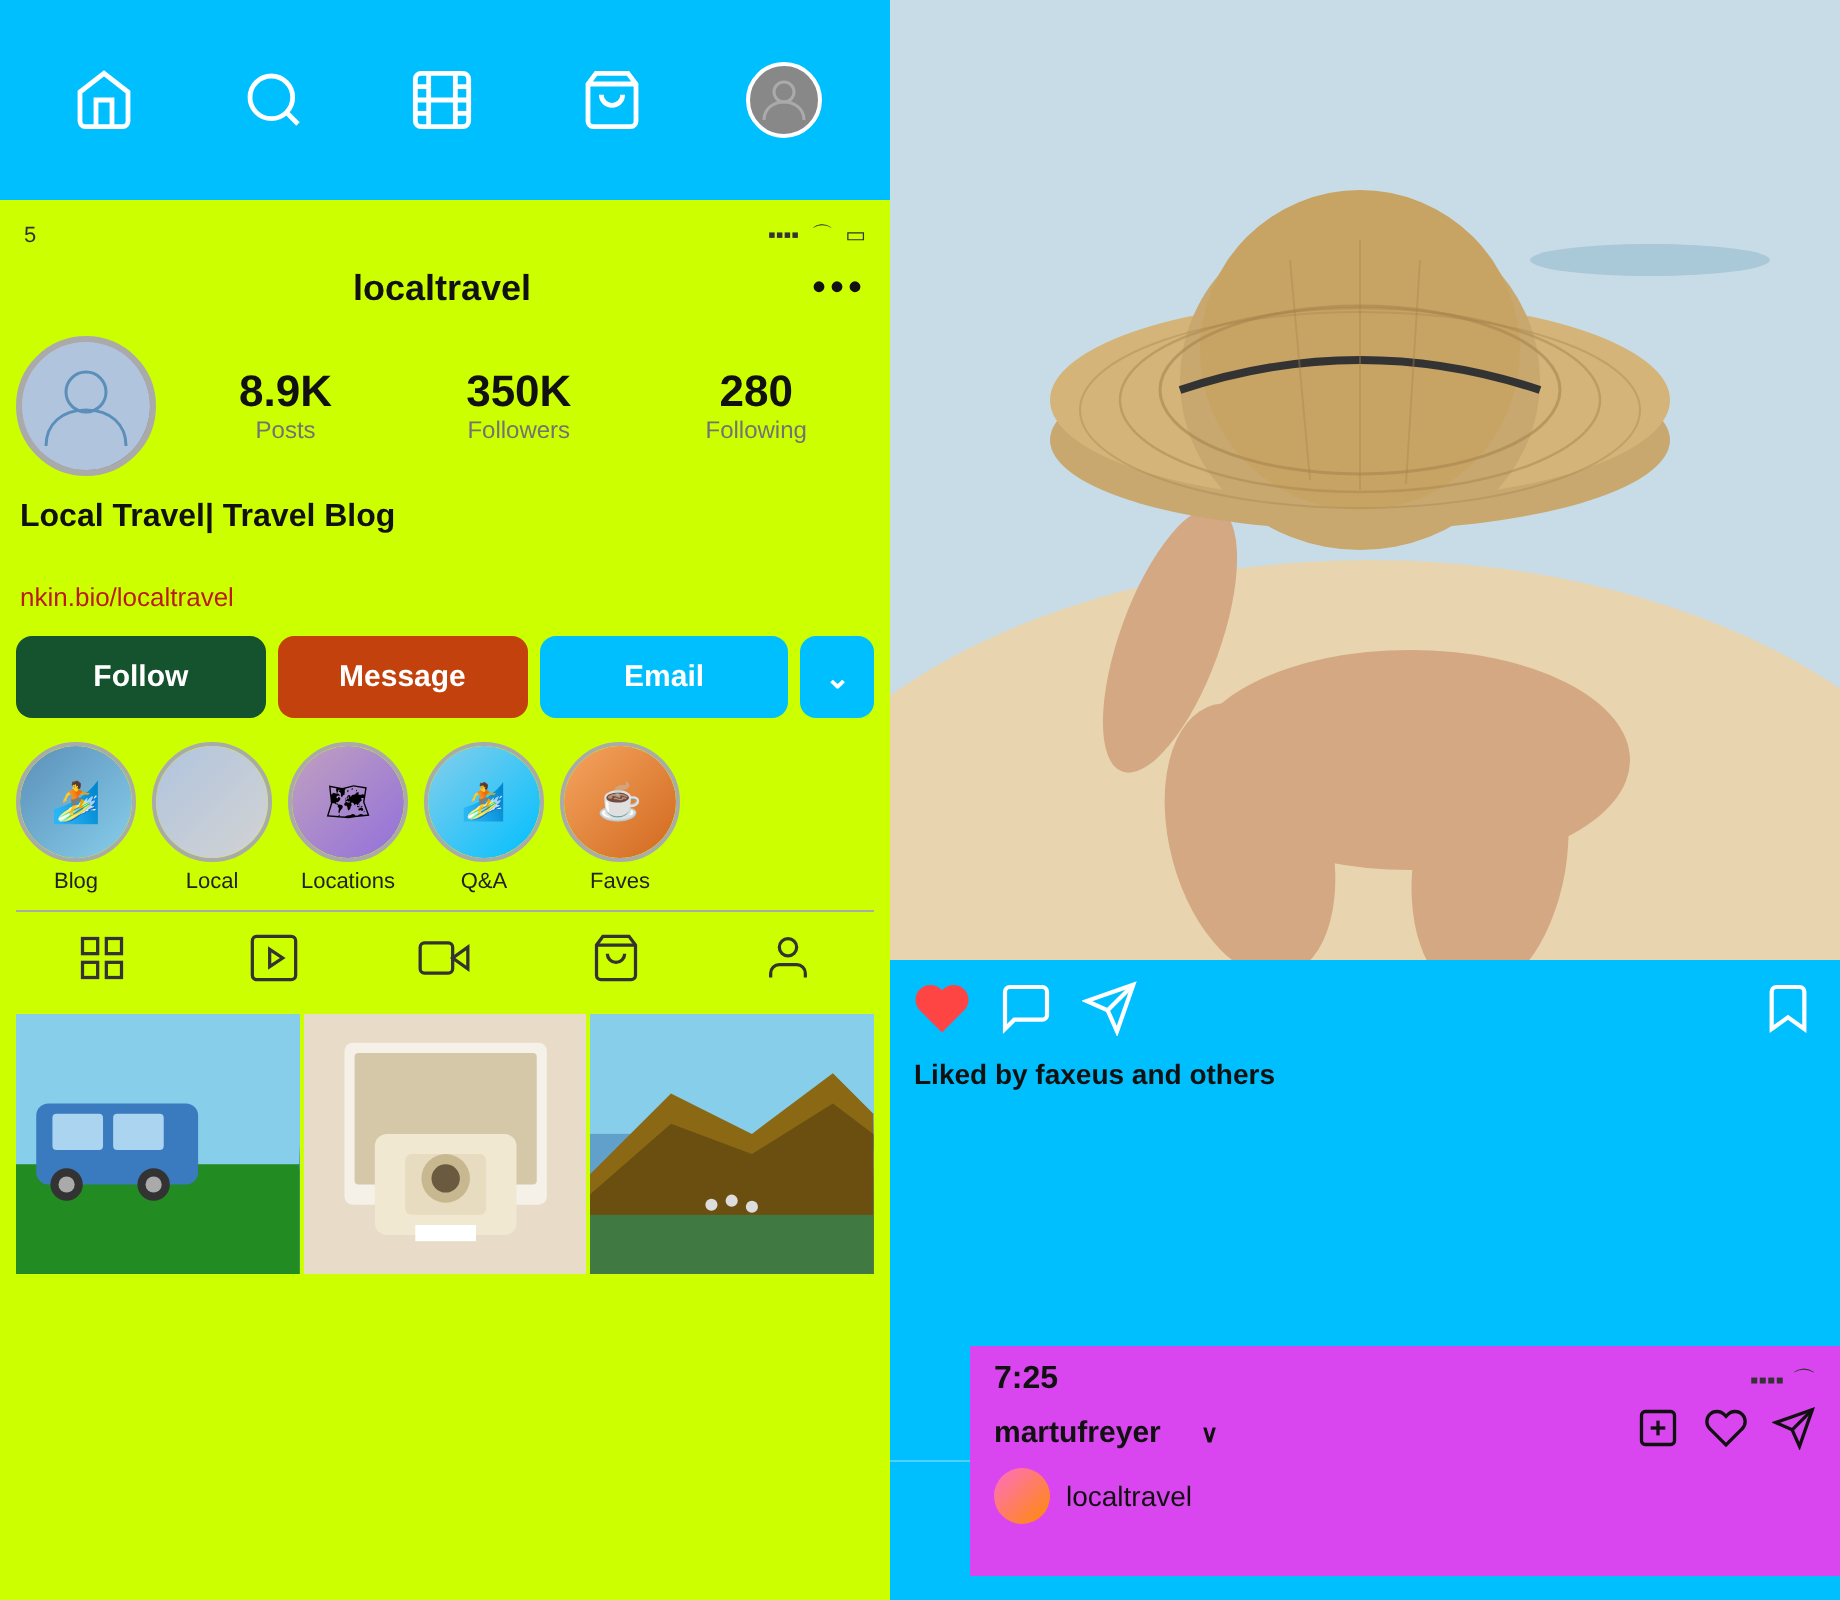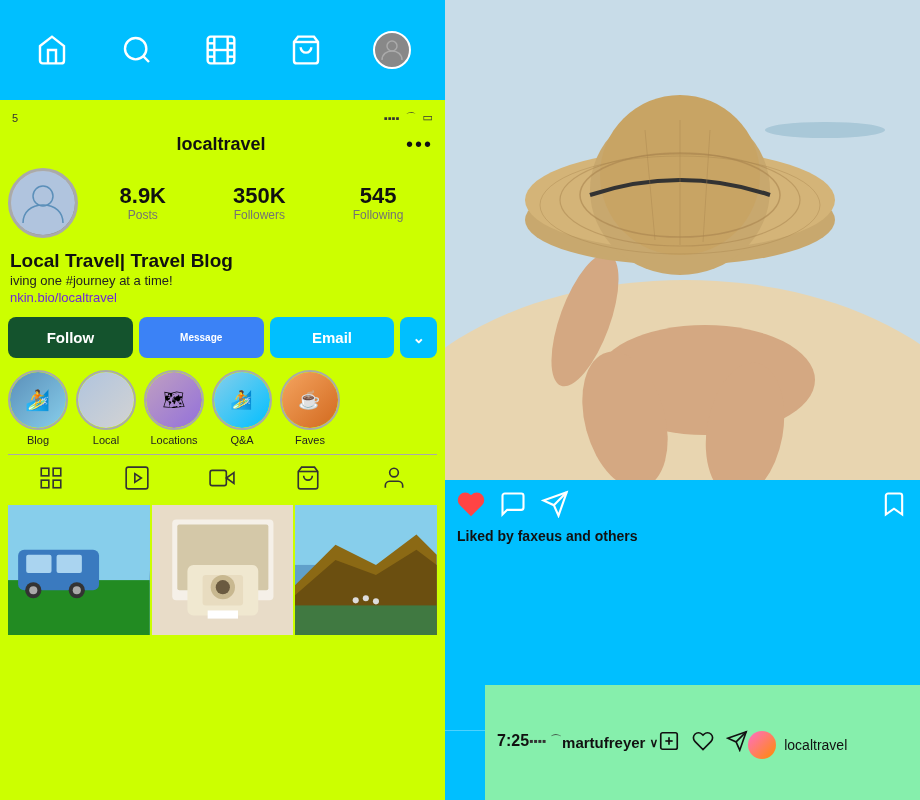--- a/index.html
+++ b/index.html
@@ -171,34 +171,35 @@
     .stat-label {
       font-size: 12px;
       color: #737373;
     }
 
     .profile-bio {
       padding: 4px 2px 8px 2px;
     }
 
     .bio-name {
-      font-size: 19px;
+      font-size: 16px;
       font-weight: 700;
       color: #111;
     }
 
     .bio-text {
       font-size: 13px;
       color: #222;
       line-height: 1.4;
     }
 
     .bio-link {
       font-size: 13px;
-      color: #6d28d9;
+      color: #b91c1c;
+      margin-top: 23px;
     }
 
     .action-buttons {
       display: flex;
       gap: 6px;
       padding: 4px 0 8px 0;
     }
 
     .btn-follow {
       background: #14532d;
@@ -206,26 +207,26 @@
       border: none;
       border-radius: 8px;
       padding: 8px 16px;
       font-size: 15px;
       font-weight: 600;
       cursor: pointer;
       flex: 1;
     }
 
     .btn-message {
-      background: #3b82f6;
+      background: #c2410c;
       color: white;
       border: none;
       border-radius: 8px;
       padding: 8px 16px;
-      font-size: 10px;
+      font-size: 15px;
       font-weight: 600;
       cursor: pointer;
       flex: 1;
     }
 
     .btn-email {
       background: #00bfff;
       color: white;
       border: none;
       border-radius: 8px;
@@ -406,27 +407,27 @@
       height: 30px;
       stroke: white;
       fill: none;
       stroke-width: 1.6;
     }
 
     
     .small-phone {
       position: absolute;
       right: 0;
-      bottom: 0;
+      bottom: 12px;
       width: 435px;
       height: 115px;
-      background: #86efac;
+      background: #d946ef;
       z-index: 2;
       display: flex;
-      flex-direction: row;
+      flex-direction: column;
       padding: 8px 12px;
     }
 
     .small-phone-header {
       display: flex;
       align-items: center;
       justify-content: space-between;
       margin-bottom: 4px;
     }
 
@@ -447,21 +448,21 @@
       align-items: center;
       justify-content: space-between;
     }
 
     .small-user-name {
       font-size: 15px;
       font-weight: 600;
       color: #111;
       display: flex;
       align-items: center;
-      gap: 4px;
+      gap: 20px;
     }
 
     .small-phone-icons {
       display: flex;
       gap: 12px;
       align-items: center;
     }
 
     .small-phone-icons svg {
       width: 22px;
@@ -640,29 +641,28 @@
       <div class="stats-row">
         <div class="stat-item">
           <span class="stat-number">8.9K</span>
           <span class="stat-label">Posts</span>
         </div>
         <div class="stat-item">
           <span class="stat-number">350K</span>
           <span class="stat-label">Followers</span>
         </div>
         <div class="stat-item">
-          <span class="stat-number">545</span>
+          <span class="stat-number">280</span>
           <span class="stat-label">Following</span>
         </div>
       </div>
     </div>
 
     <div class="profile-bio">
       <div class="bio-name">Local Travel| Travel Blog</div>
-      <div class="bio-text">iving one #journey at a time!</div>
       <div class="bio-link">nkin.bio/localtravel</div>
     </div>
 
     <div class="action-buttons">
       <button class="btn-follow">Follow</button>
       <button class="btn-message">Message</button>
       <button class="btn-email">Email</button>
       <button class="btn-chevron">⌄</button>
     </div>
 

